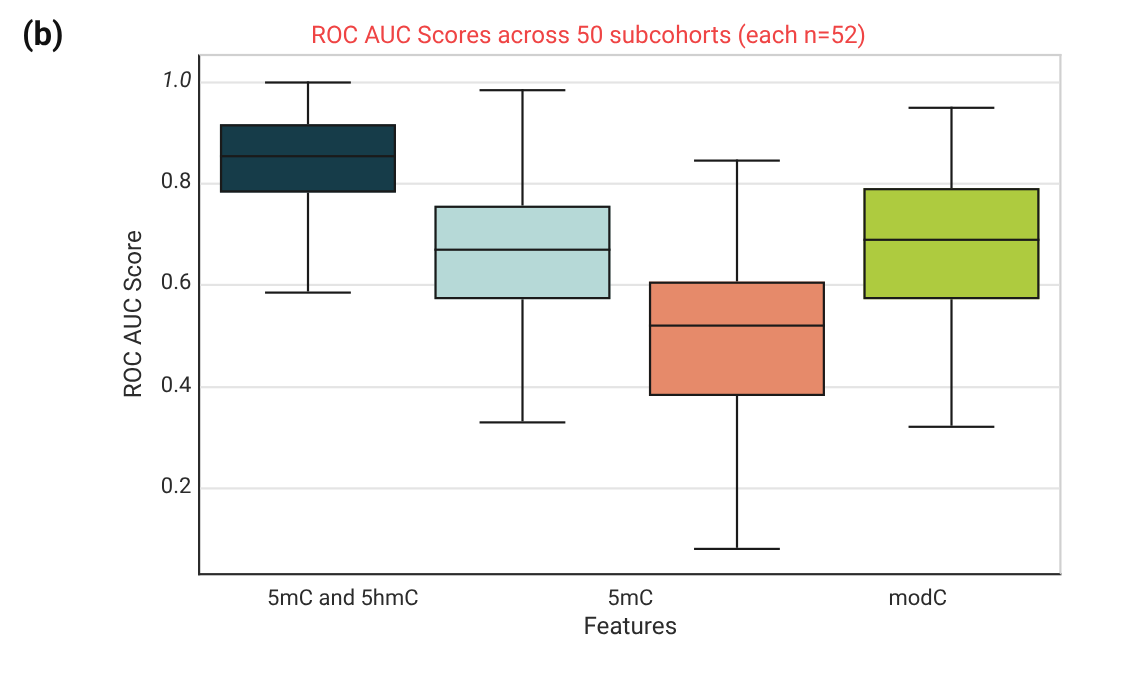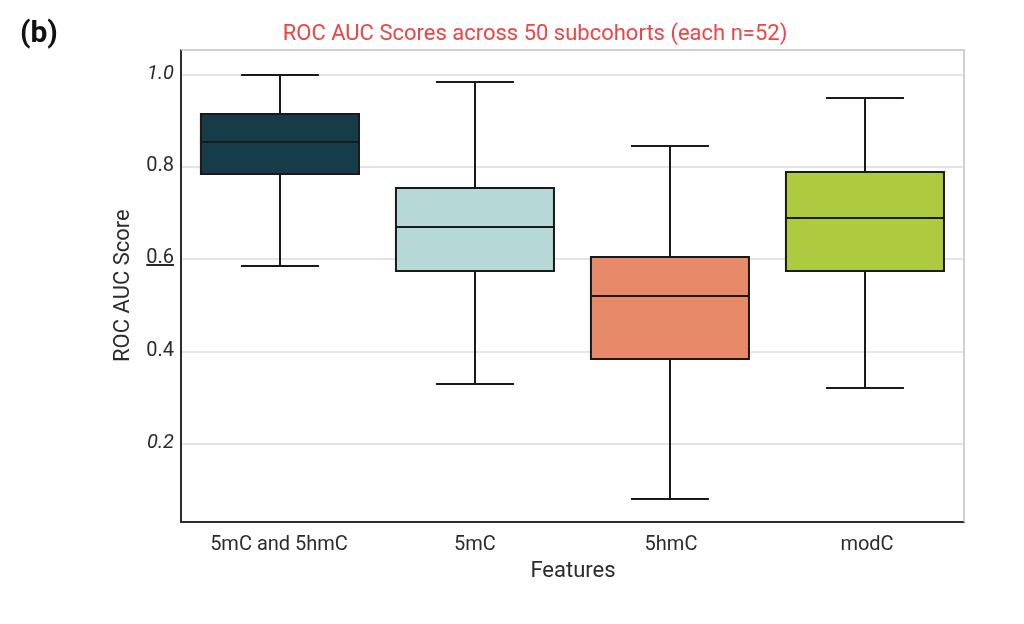--- a/index.html
+++ b/index.html
@@ -138,23 +138,23 @@
 
 <div class="stage">
   <div class="panel-label">(b)</div>
 
   <div class="chart">
     <div class="title">ROC AUC Scores across 50 subcohorts (each n=52)</div>
 
     <div class="plot-wrap">
       <div class="ylabel">ROC AUC Score</div>
       <div class="yticks" id="yticks" style="height: 470px;">
-          <div class="ytick" style="bottom: 78.3333px; font-style: italic;">0.2</div>
+          <div class="ytick" style="bottom: 78.3333px;">0.2</div>
           <div class="ytick" style="bottom: 170.49px;">0.4</div>
-          <div class="ytick" style="bottom: 262.647px; text-decoration: underline;">0.6</div>
+          <div class="ytick" style="bottom: 262.647px;">0.6</div>
           <div class="ytick" style="bottom: 354.804px;">0.8</div>
           <div class="ytick" style="bottom: 446.961px; font-style: italic;">1.0</div>
         </div>
       <div class="plot" id="plot" style="height: 470px;">
           <div class="grid-line" style="top: 391.667px;"></div>
           <div class="grid-line" style="top: 299.51px;"></div>
           <div class="grid-line" style="top: 207.353px;"></div>
           <div class="grid-line" style="top: 115.196px;"></div>
           <div class="grid-line" style="top: 23.0392px;"></div>
           <div class="slot" style="left: 0%; width: 25%;">
@@ -188,18 +188,17 @@
             <div class="cap" style="top: 336.373px; width: 40%;"></div>
             <div class="box" style="top: 119.804px; height: 101.373px; width: 82%; background: rgb(174, 203, 63);"></div>
             <div class="median" style="top: 165.882px; width: 82%;"></div>
           </div>
         </div>
     </div>
 
     <div class="xticks" id="xticks">
         <div class="xtick">5mC and 5hmC</div>
         <div class="xtick">5mC</div>
-        <div class="xtick">5hmC</div>
         <div class="xtick">modC</div>
       </div>
     <div class="xlabel">Features</div>
   </div>
 </div>
 
 </body></html>

